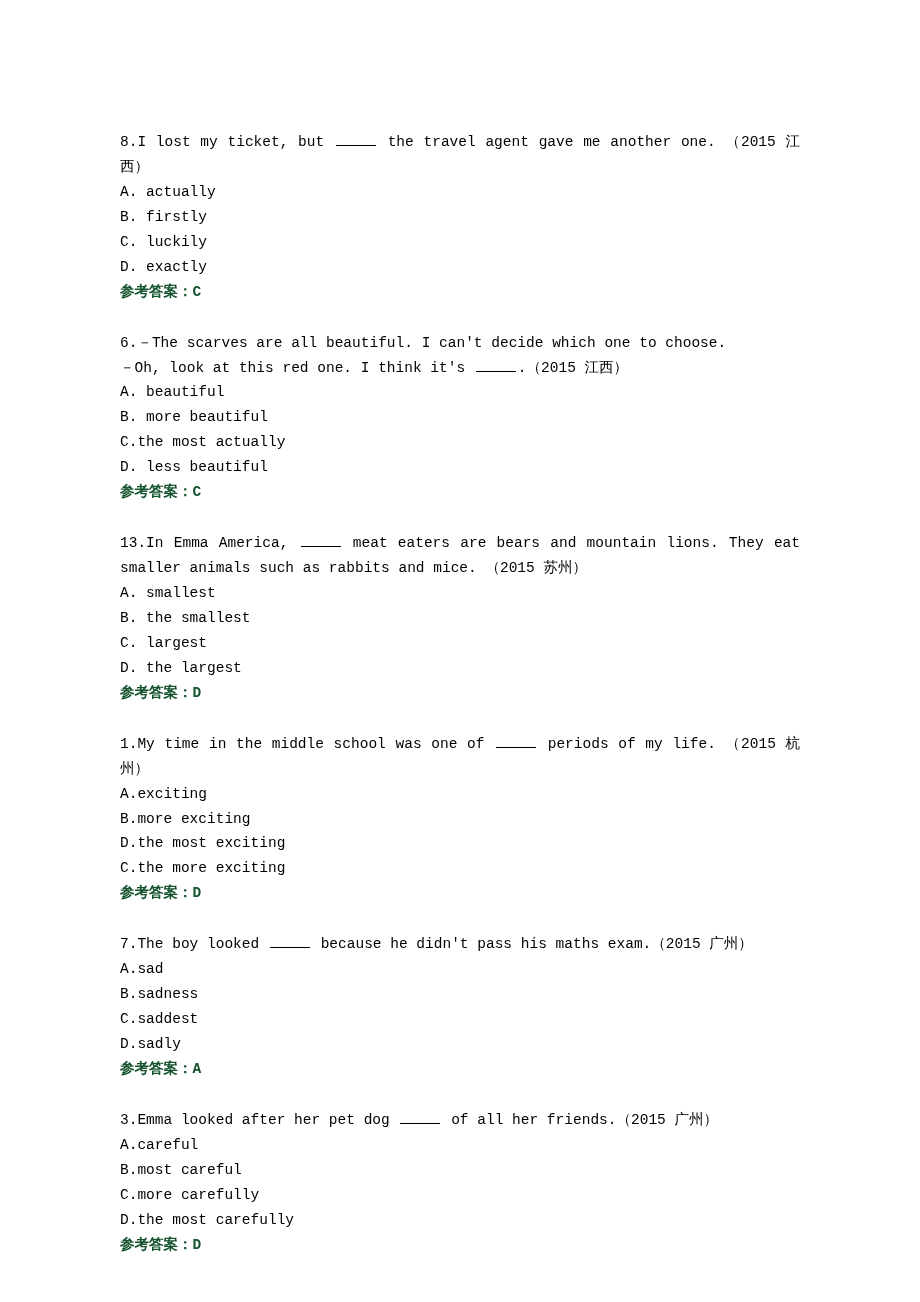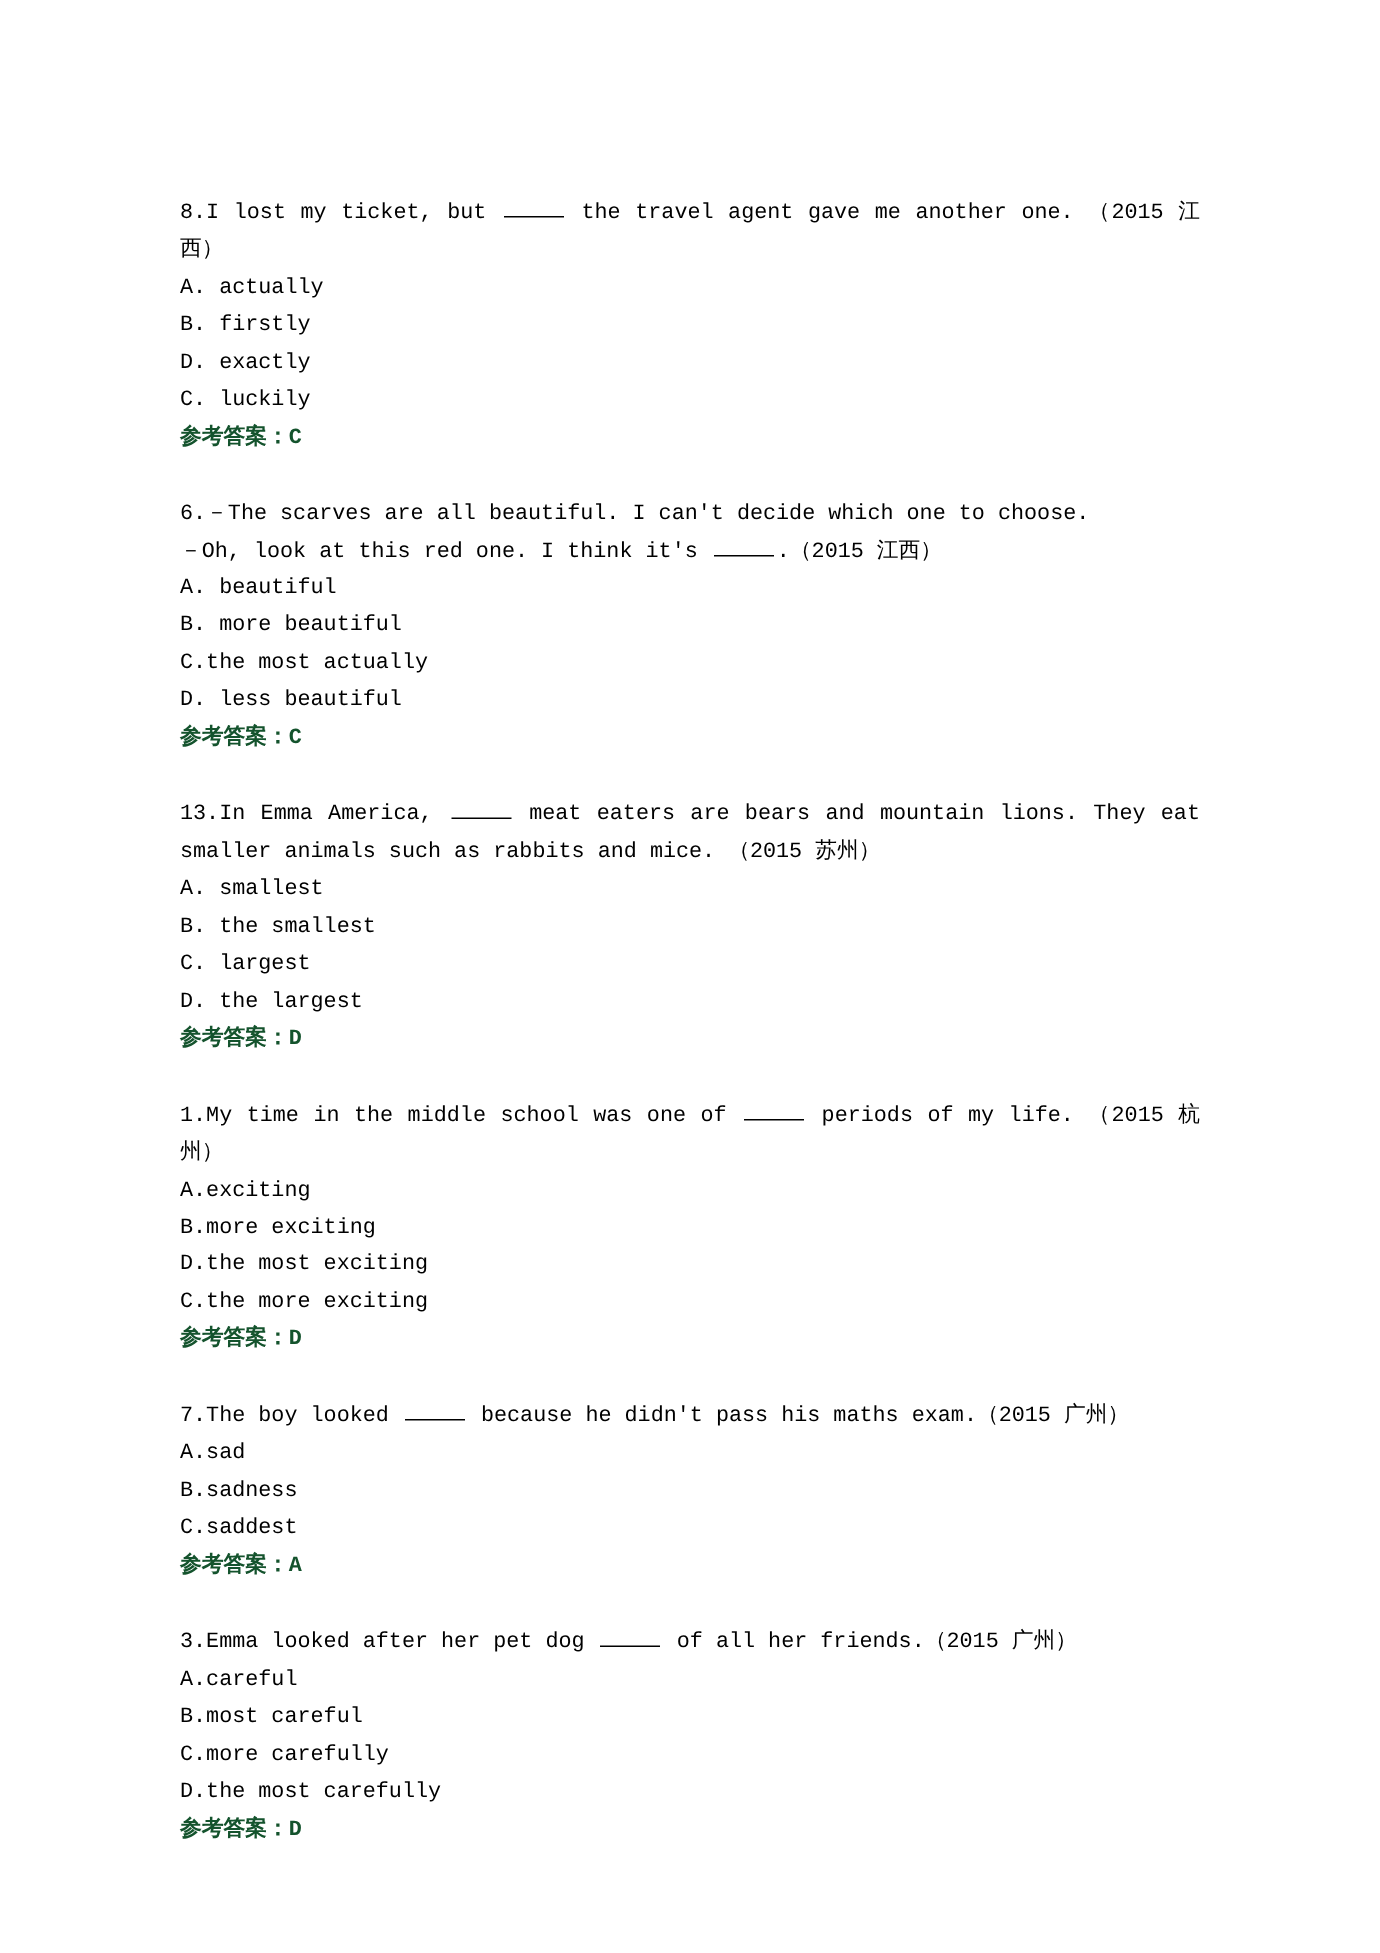--- a/index.html
+++ b/index.html
@@ -42,22 +42,22 @@
 <body>
 
 <div class="page">
 
   <div class="question-block">
     <div class="stem">
       <span>8</span><span>.I lost my ticket, but </span><span class="blank"></span><span> the travel agent gave me another one. （2015 江西）</span>
     </div>
     <span class="option">A. actually</span>
     <span class="option">B. firstly</span>
+    <span class="option">C. luckily</span>
     <span class="option">D. exactly</span>
-    <span class="option">C. luckily</span>
     <div class="answer"><span>参考答案：</span><span>C</span></div>
   </div>
 
   <div class="question-block">
     <div class="stem">
       <span>6</span><span>.－The scarves are all beautiful. I can't decide which one to choose.</span>
     </div>
     <div class="stem">
       <span>－Oh, look at this red one. I think it's </span><span class="blank"></span><span>.（2015 江西）</span>
     </div>
@@ -90,20 +90,21 @@
     <div class="answer"><span>参考答案：</span><span>D</span></div>
   </div>
 
   <div class="question-block">
     <div class="stem">
       <span>7</span><span>.The boy looked </span><span class="blank"></span><span> because he didn't pass his maths exam.（2015 广州）</span>
     </div>
     <span class="option">A.sad</span>
     <span class="option">B.sadness</span>
     <span class="option">C.saddest</span>
+    <span class="option">D.sadly</span>
     <div class="answer"><span>参考答案：</span><span>A</span></div>
   </div>
 
   <div class="question-block">
     <div class="stem">
       <span>3</span><span>.Emma looked after her pet dog </span><span class="blank"></span><span> of all her friends.（2015 广州）</span>
     </div>
     <span class="option">A.careful</span>
     <span class="option">B.most careful</span>
     <span class="option">C.more carefully</span>

